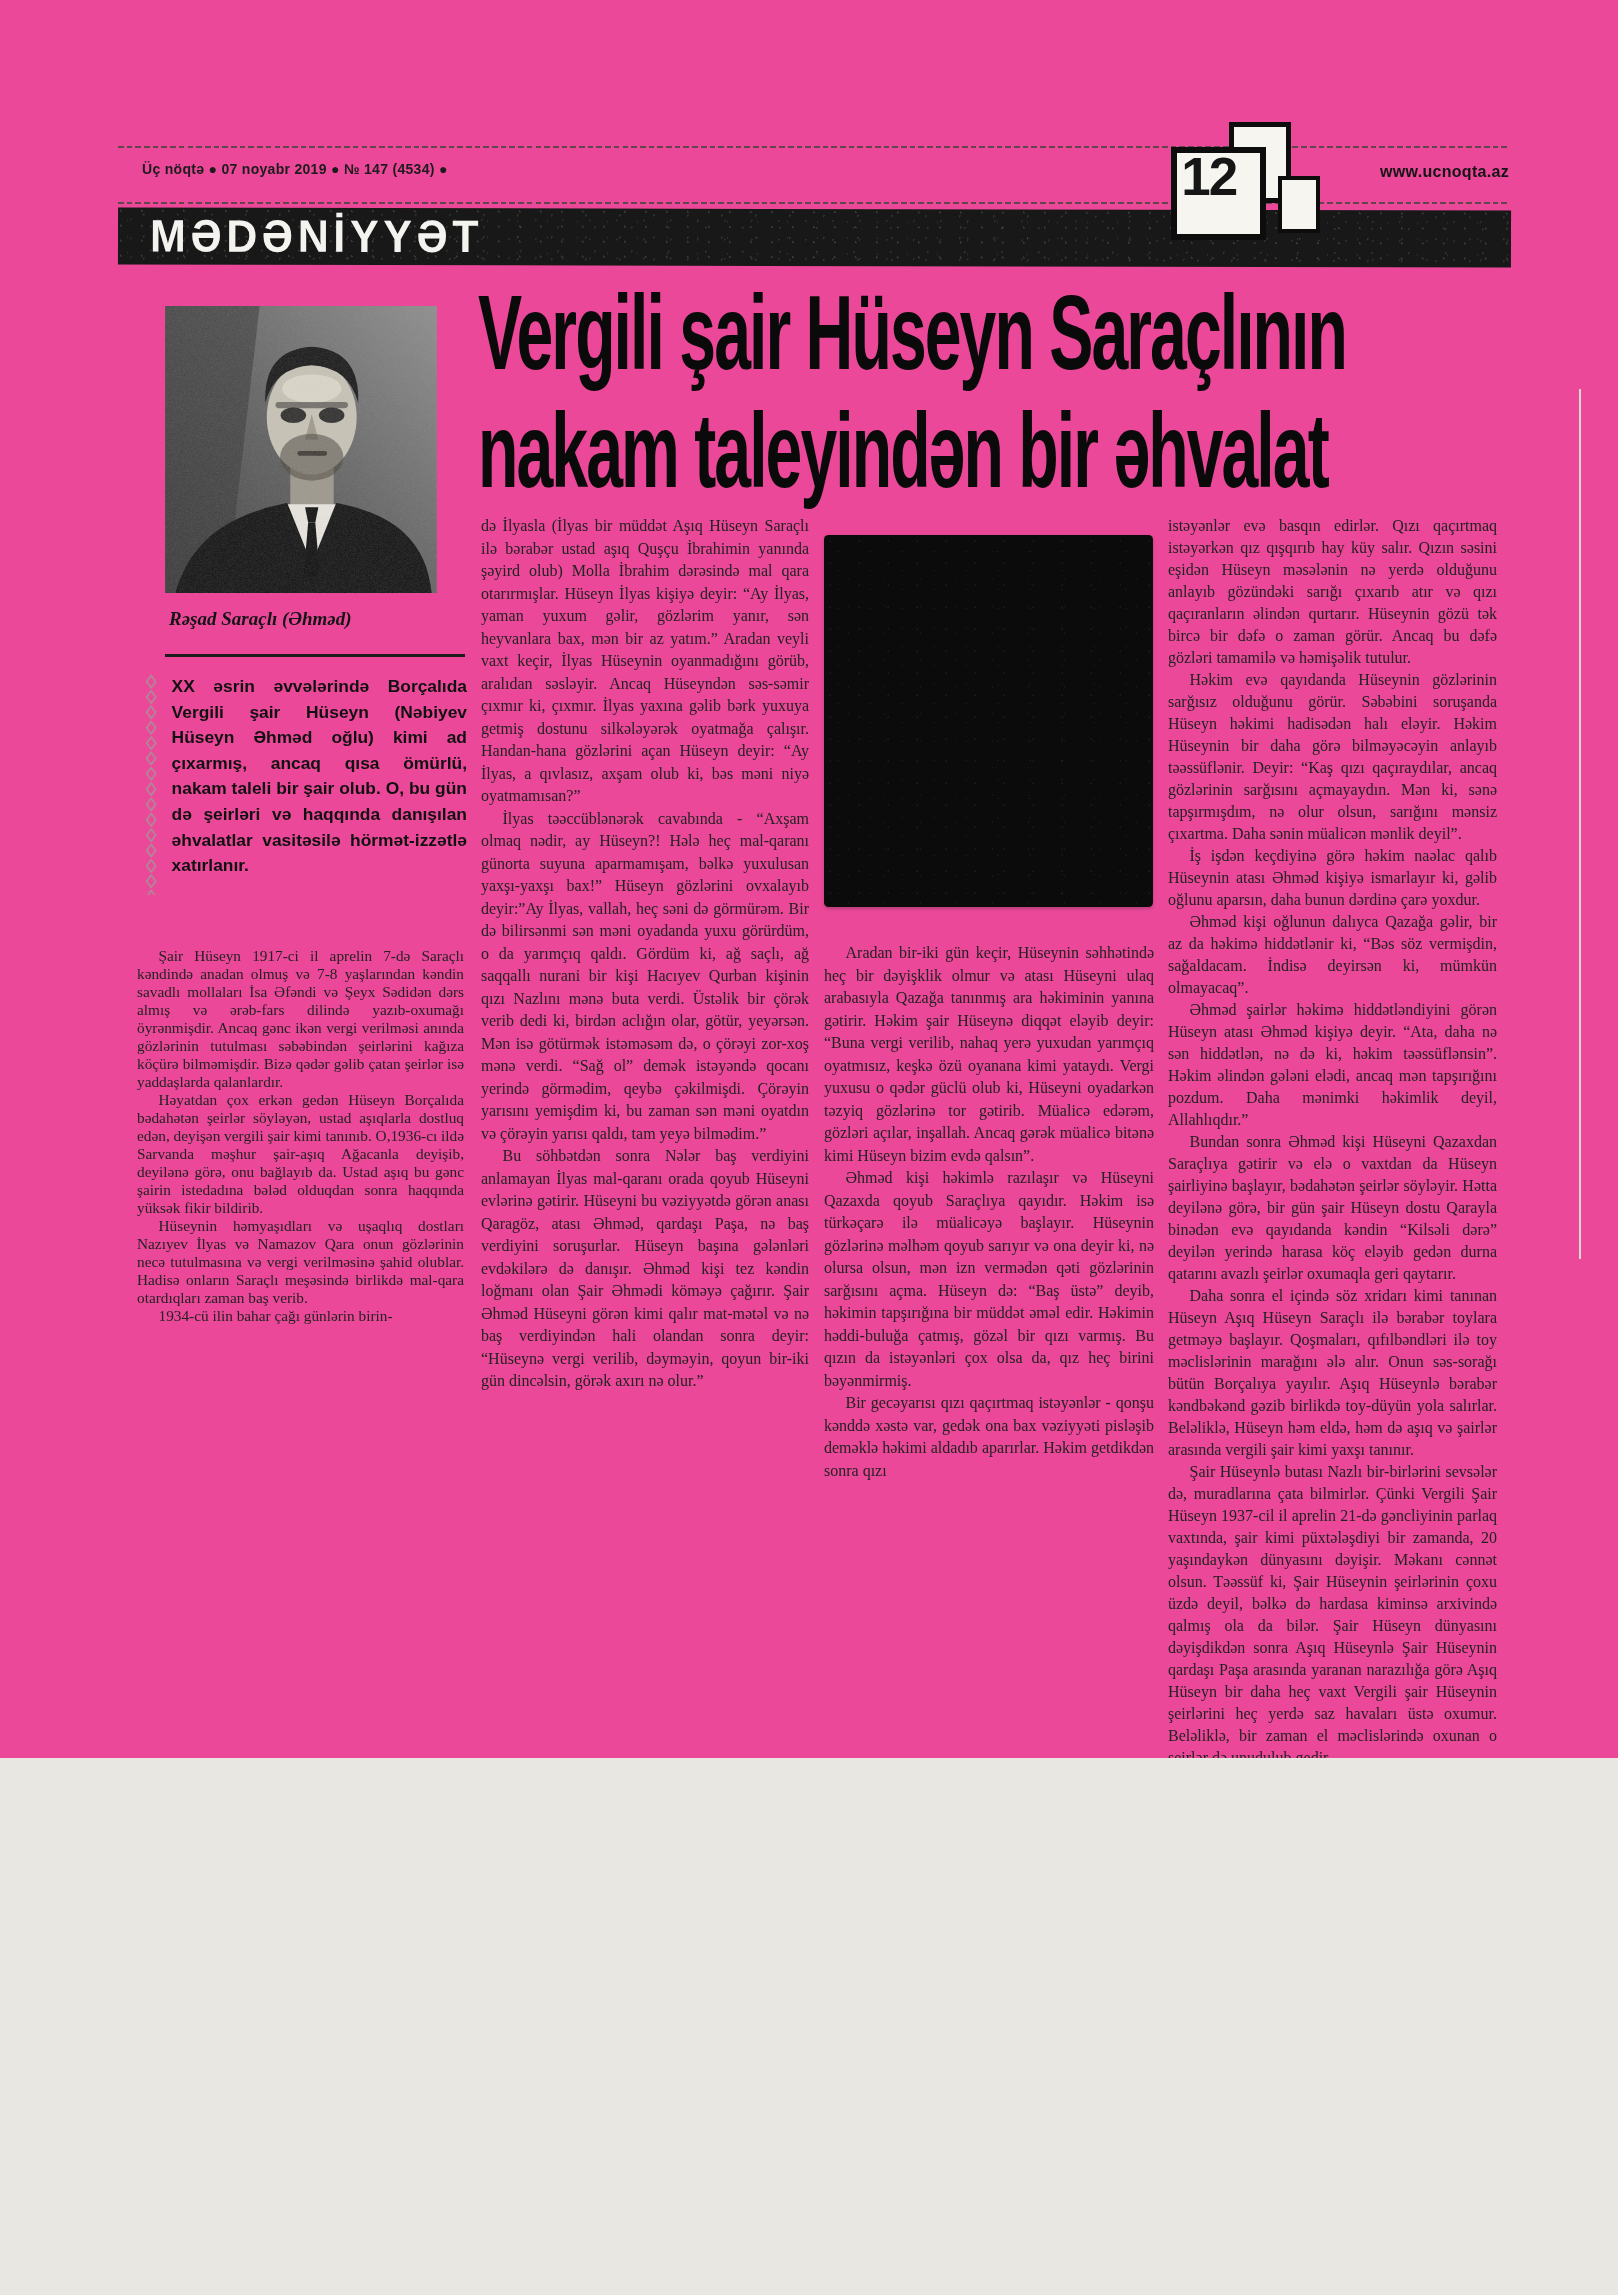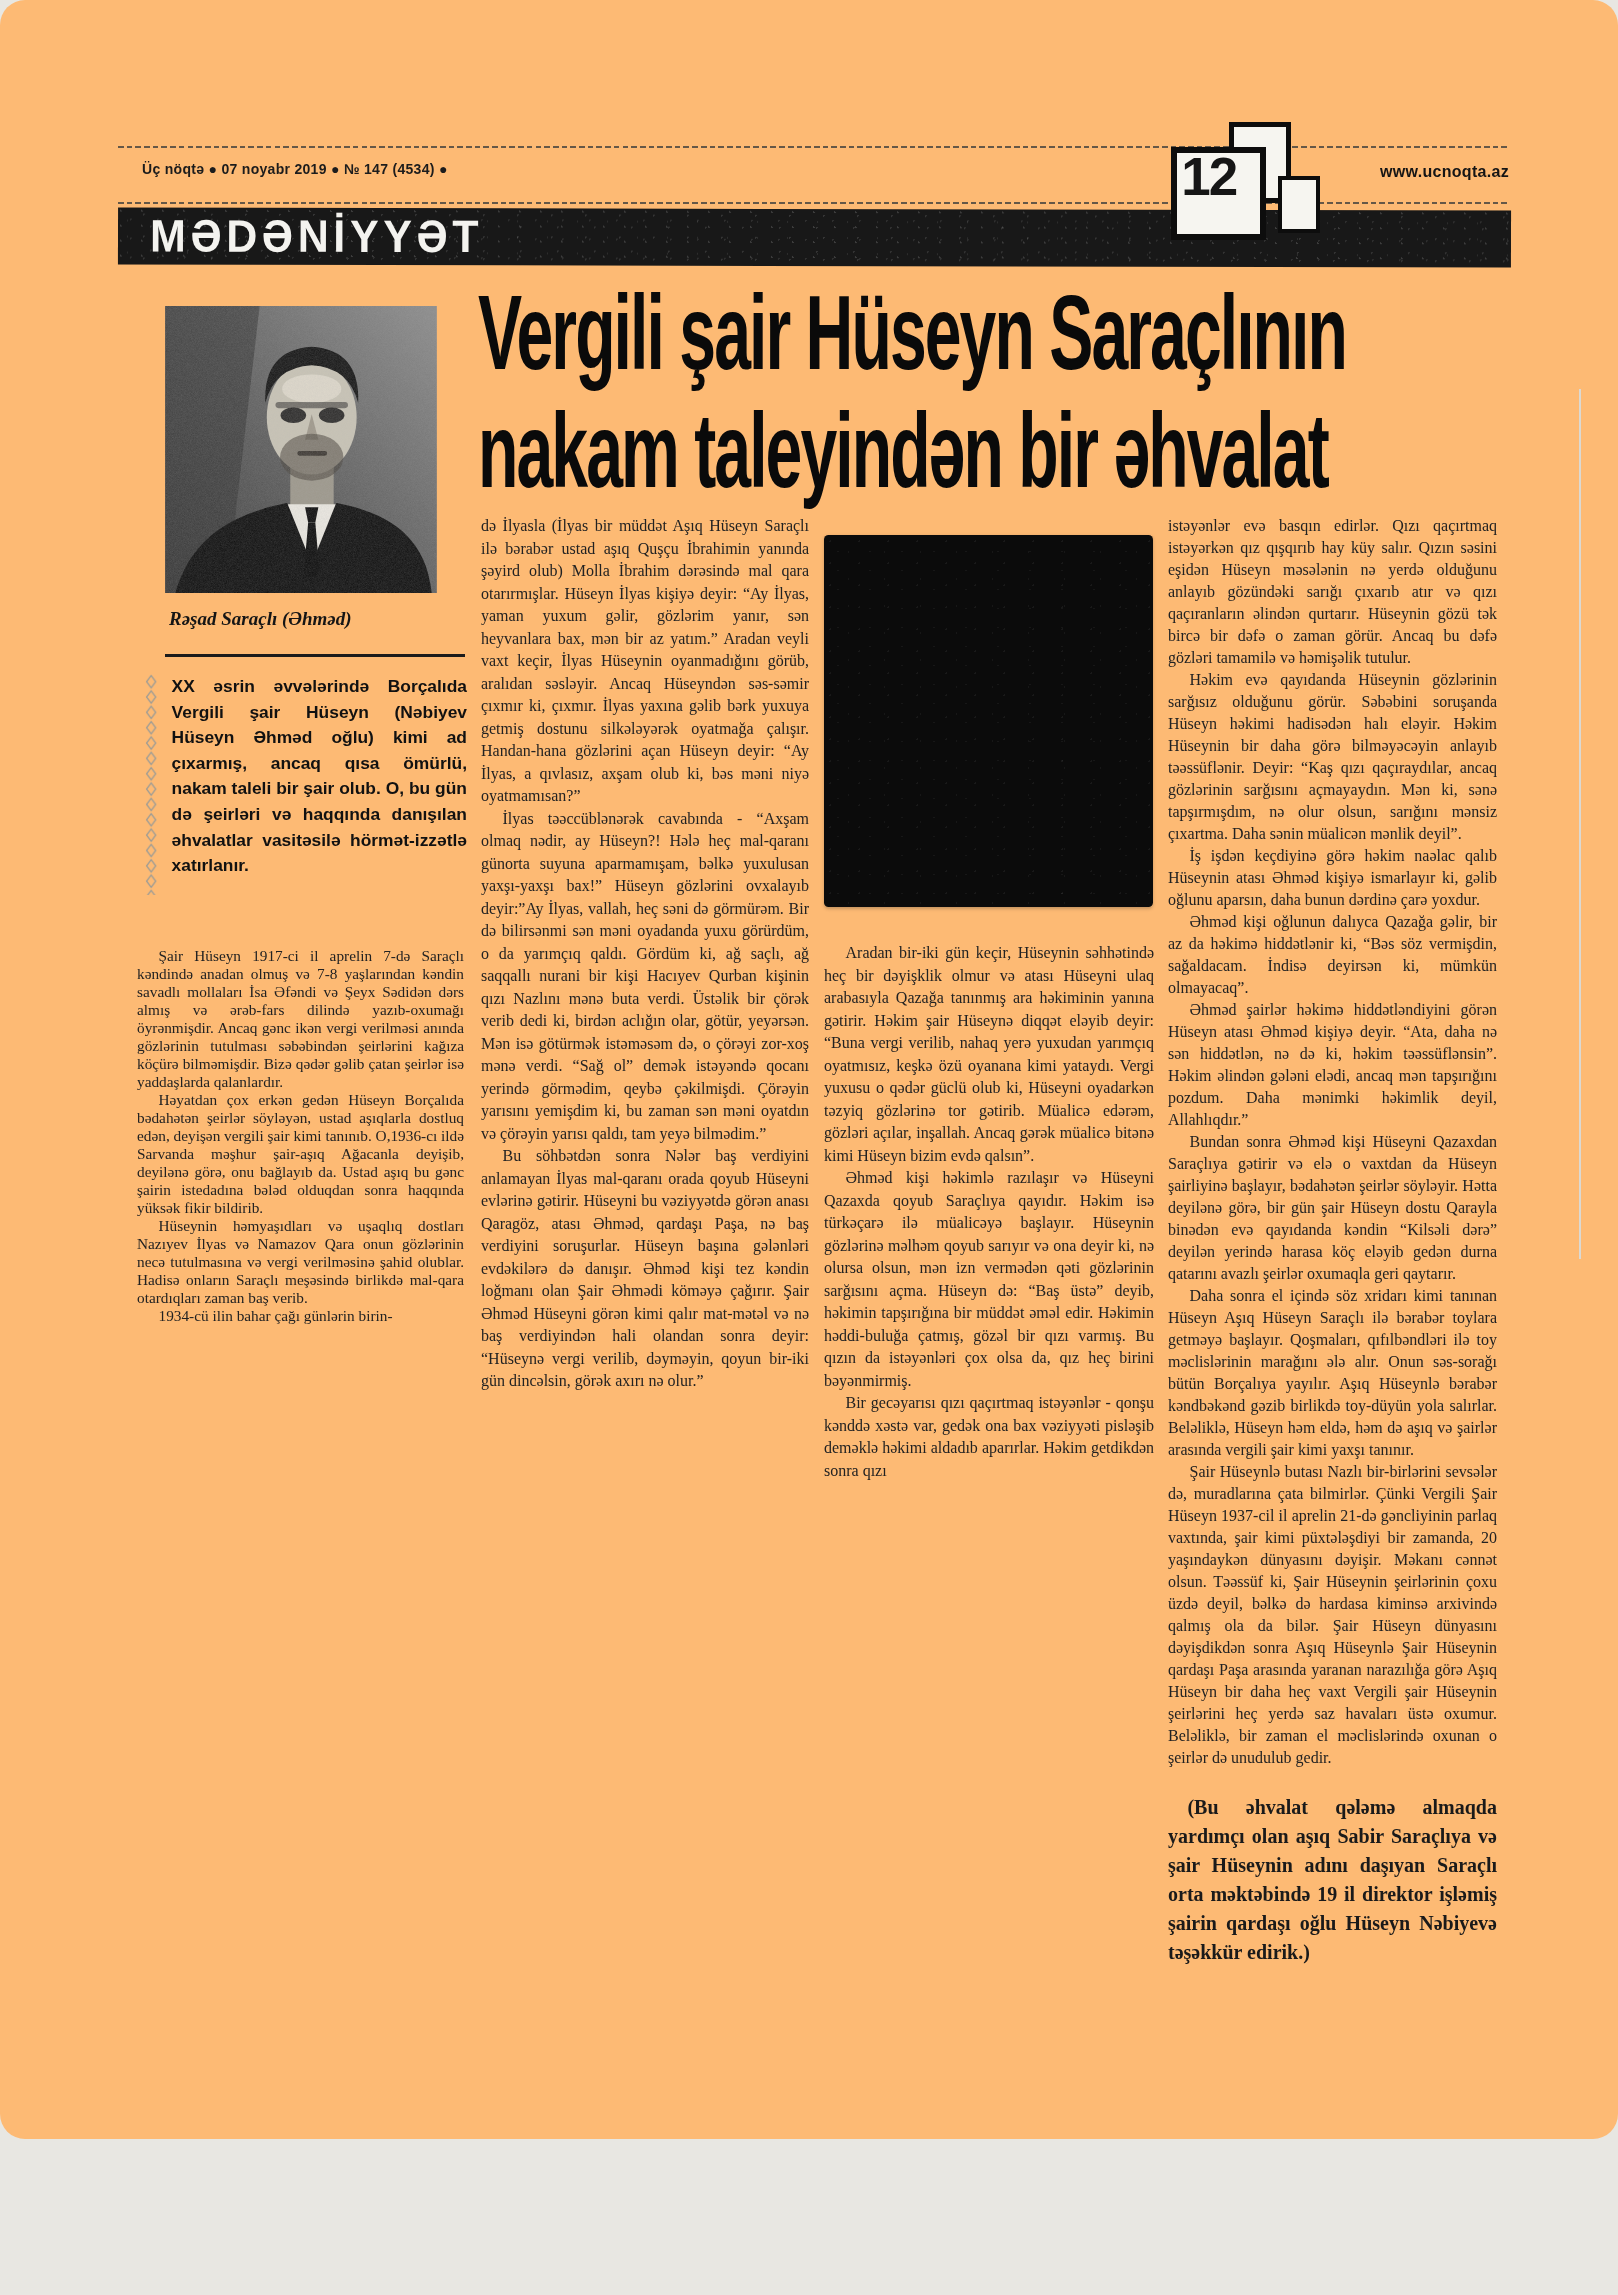--- a/index.html
+++ b/index.html
@@ -1,23 +1,22 @@
 <!DOCTYPE html>
 <html style="font-size:8.2px"><head>
 <meta charset="utf-8">
 <style>
   html,body{margin:0;padding:0;background:#e8e7e2;}
   #page{
     position:relative;
-    width:1618px;height:2139px;
-    background:#fdba74;
+    width:1618px;height:1758px;
+    background:#ec4899;
     overflow:hidden;
     font-family:"Liberation Serif", serif;
     color:#1f1f1f;
-    border-radius:25px;
   }
   
   .dash-line{
     position:absolute;height:1.5px;opacity:.85;
     background:repeating-linear-gradient(90deg,#4a463f 0 5.6px,rgba(0,0,0,0) 5.6px 8.7px);
   }
   .dash-top{left:118px;top:146px;width:1391px;}
   .dash-mid{left:118px;top:202px;width:1391px;}
   .issue-line{
     position:absolute;left:142px;top:161px;

